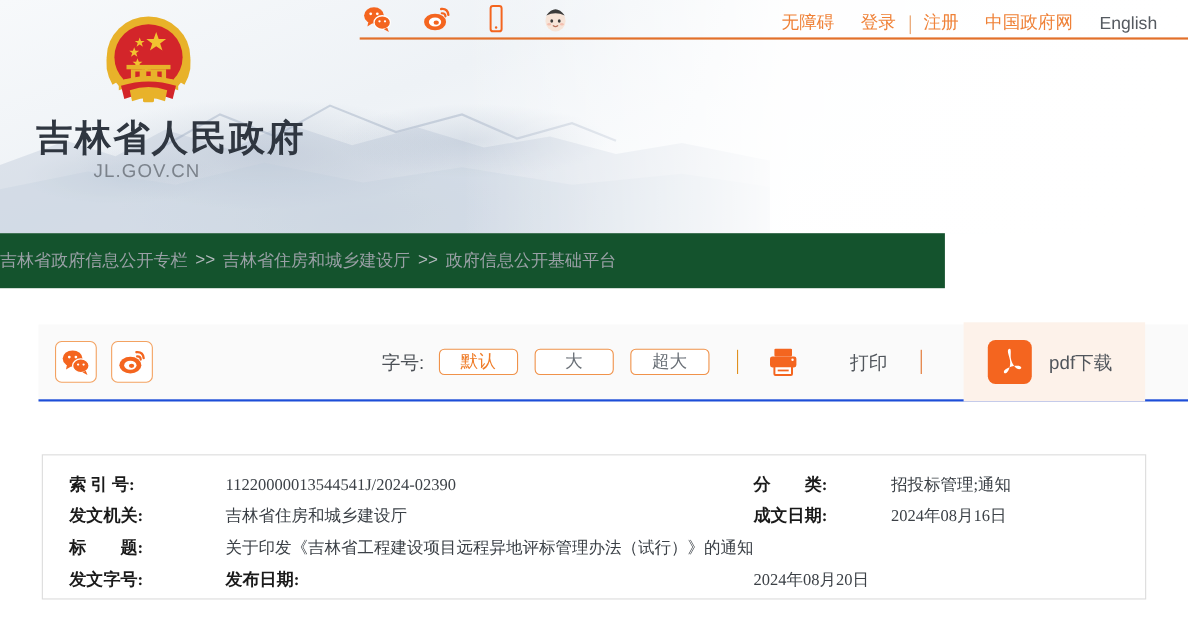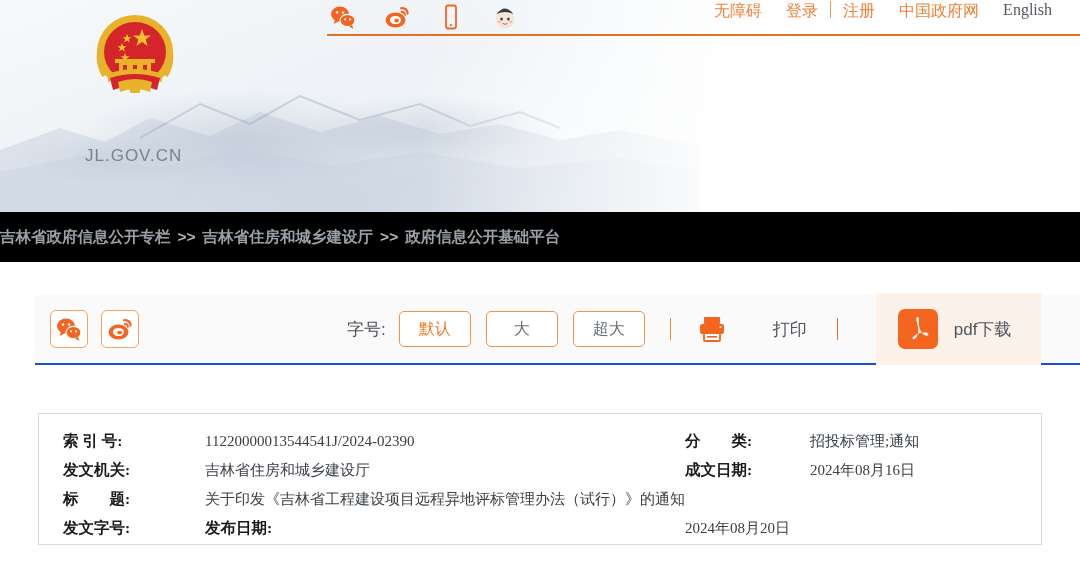--- a/index.html
+++ b/index.html
@@ -43,28 +43,28 @@
   
   .top-icons {
     position: absolute; left: 330px; top: 2px;
     display: flex; align-items: center; gap: 28px;
     height: 30px;
   }
   .top-icon { width: 26px; height: 26px; display: block; }
 
   .top-links {
     position: absolute; right: 16px; top: 1px;
-    display: flex; align-items: flex-start; gap: 0px;
+    display: flex; align-items: flex-end; gap: 0px;
     height: 30px;
     font-size: 16px;
   }
   .top-links a {
     color: #ef8137; text-decoration: none; padding: 0 12px; white-space: nowrap;
   }
-  .top-links a.dark { color: #555a60; font-family: Liberation Serif, serif; }
+  .top-links a.dark { color: #555a60; }
   .top-links .divider {
     width: 1px; height: 17px; background: #e79a5f;
   }
 
   .nav-rule {
     position: absolute; left: 327px; top: 34px; width: 753px; height: 2px;
     background: #e2702a;
   }
 
   .emblem {
@@ -77,23 +77,22 @@
     color: #2f3640;
     font-family: "Liberation Sans", "DejaVu Sans", sans-serif;
   }
   .site-domain {
     position: absolute; left: 85px; top: 146px;
     font-size: 17px; letter-spacing: 1px; color: #7b828b;
   }
 
   
   .crumb-band {
-    position: absolute; left: 0; top: 212px; width: 1080px; height: 50px;
-    background: #000000;
-    font-weight: bold;
+    position: absolute; left: 0; top: 212px; width: 859px; height: 50px;
+    background: #14532d;
   }
   .crumb-inner {
     position: absolute; left: 0; top: 0; height: 50px;
     display: flex; align-items: center;
     font-size: 15.5px; color: #9aa0a6;
     padding-left: 0px;
   }
   .crumb-inner a { color: #9aa0a6; text-decoration: none; }
   .crumb-sep { margin: 0 7px; color: #b3b8bd; }
 
@@ -110,21 +109,21 @@
     width: 38px; height: 38px; border: 1px solid #f3a261; border-radius: 6px;
     background: #fff; display: flex; align-items: center; justify-content: center;
   }
   .share-box svg { width: 26px; height: 26px; }
 
   .fontsize-group {
     display: flex; align-items: center; margin-left: 208px;
   }
   .fontsize-label { font-size: 17px; color: #4a4f55; margin-right: 13px; }
   .fs-btn {
-    width: 72px; height: 36px; border: 1px solid #f0924a; border-radius: 5px;
+    width: 72px; height: 24px; border: 1px solid #f0924a; border-radius: 5px;
     background: #fff; color: #6a7077; font-size: 16px;
     display: flex; align-items: center; justify-content: center;
     margin-right: 15px; cursor: pointer;
   }
   .fs-btn.active { color: #ef7c28; }
 
   .tb-divider { width: 1px; height: 22px; background: #e0901f; margin: 0 26px 0 10px; }
 
   .print-group { display: flex; align-items: center; cursor: pointer; gap: 32px; }
   .print-group svg { width: 30px; height: 30px; }
@@ -200,20 +199,21 @@
         <rect x="49" y="53" width="4" height="7"></rect>
       </g>
       <path d="M14 62 Q41 52 68 62 L68 70 Q41 60 14 70 Z" fill="#e8b22a"></path>
       <path d="M16 66 Q41 58 66 66 L63 78 Q41 70 19 78 Z" fill="#d3252a"></path>
       <path d="M24 70 Q41 64 58 70 L56 80 Q41 74 26 80 Z" fill="#e8b22a"></path>
       <rect x="36" y="72" width="10" height="9" rx="1.5" fill="#e8b22a"></rect>
       <path d="M6 36 Q2 50 10 64" stroke="#e8b22a" stroke-width="4" fill="none"></path>
       <path d="M76 36 Q80 50 72 64" stroke="#e8b22a" stroke-width="4" fill="none"></path>
     </svg>
 
+    <div class="site-title">吉林省人民政府</div>
     <div class="site-domain">JL.GOV.CN</div>
 
     <div class="top-icons">
       <svg class="top-icon" viewBox="0 0 26 26">
         <ellipse cx="10" cy="10" rx="9" ry="7.4" fill="#f4651f"></ellipse>
         <polygon points="5,15 4,20 9,17" fill="#f4651f"></polygon>
         <circle cx="7" cy="8.6" r="1.25" fill="#fff"></circle>
         <circle cx="13" cy="8.6" r="1.25" fill="#fff"></circle>
         <ellipse cx="17.5" cy="16.5" rx="7.5" ry="6.2" fill="#f4651f" stroke="#fff" stroke-width="1.2"></ellipse>
         <polygon points="22,21 23.5,25 19,22.5" fill="#f4651f"></polygon>

